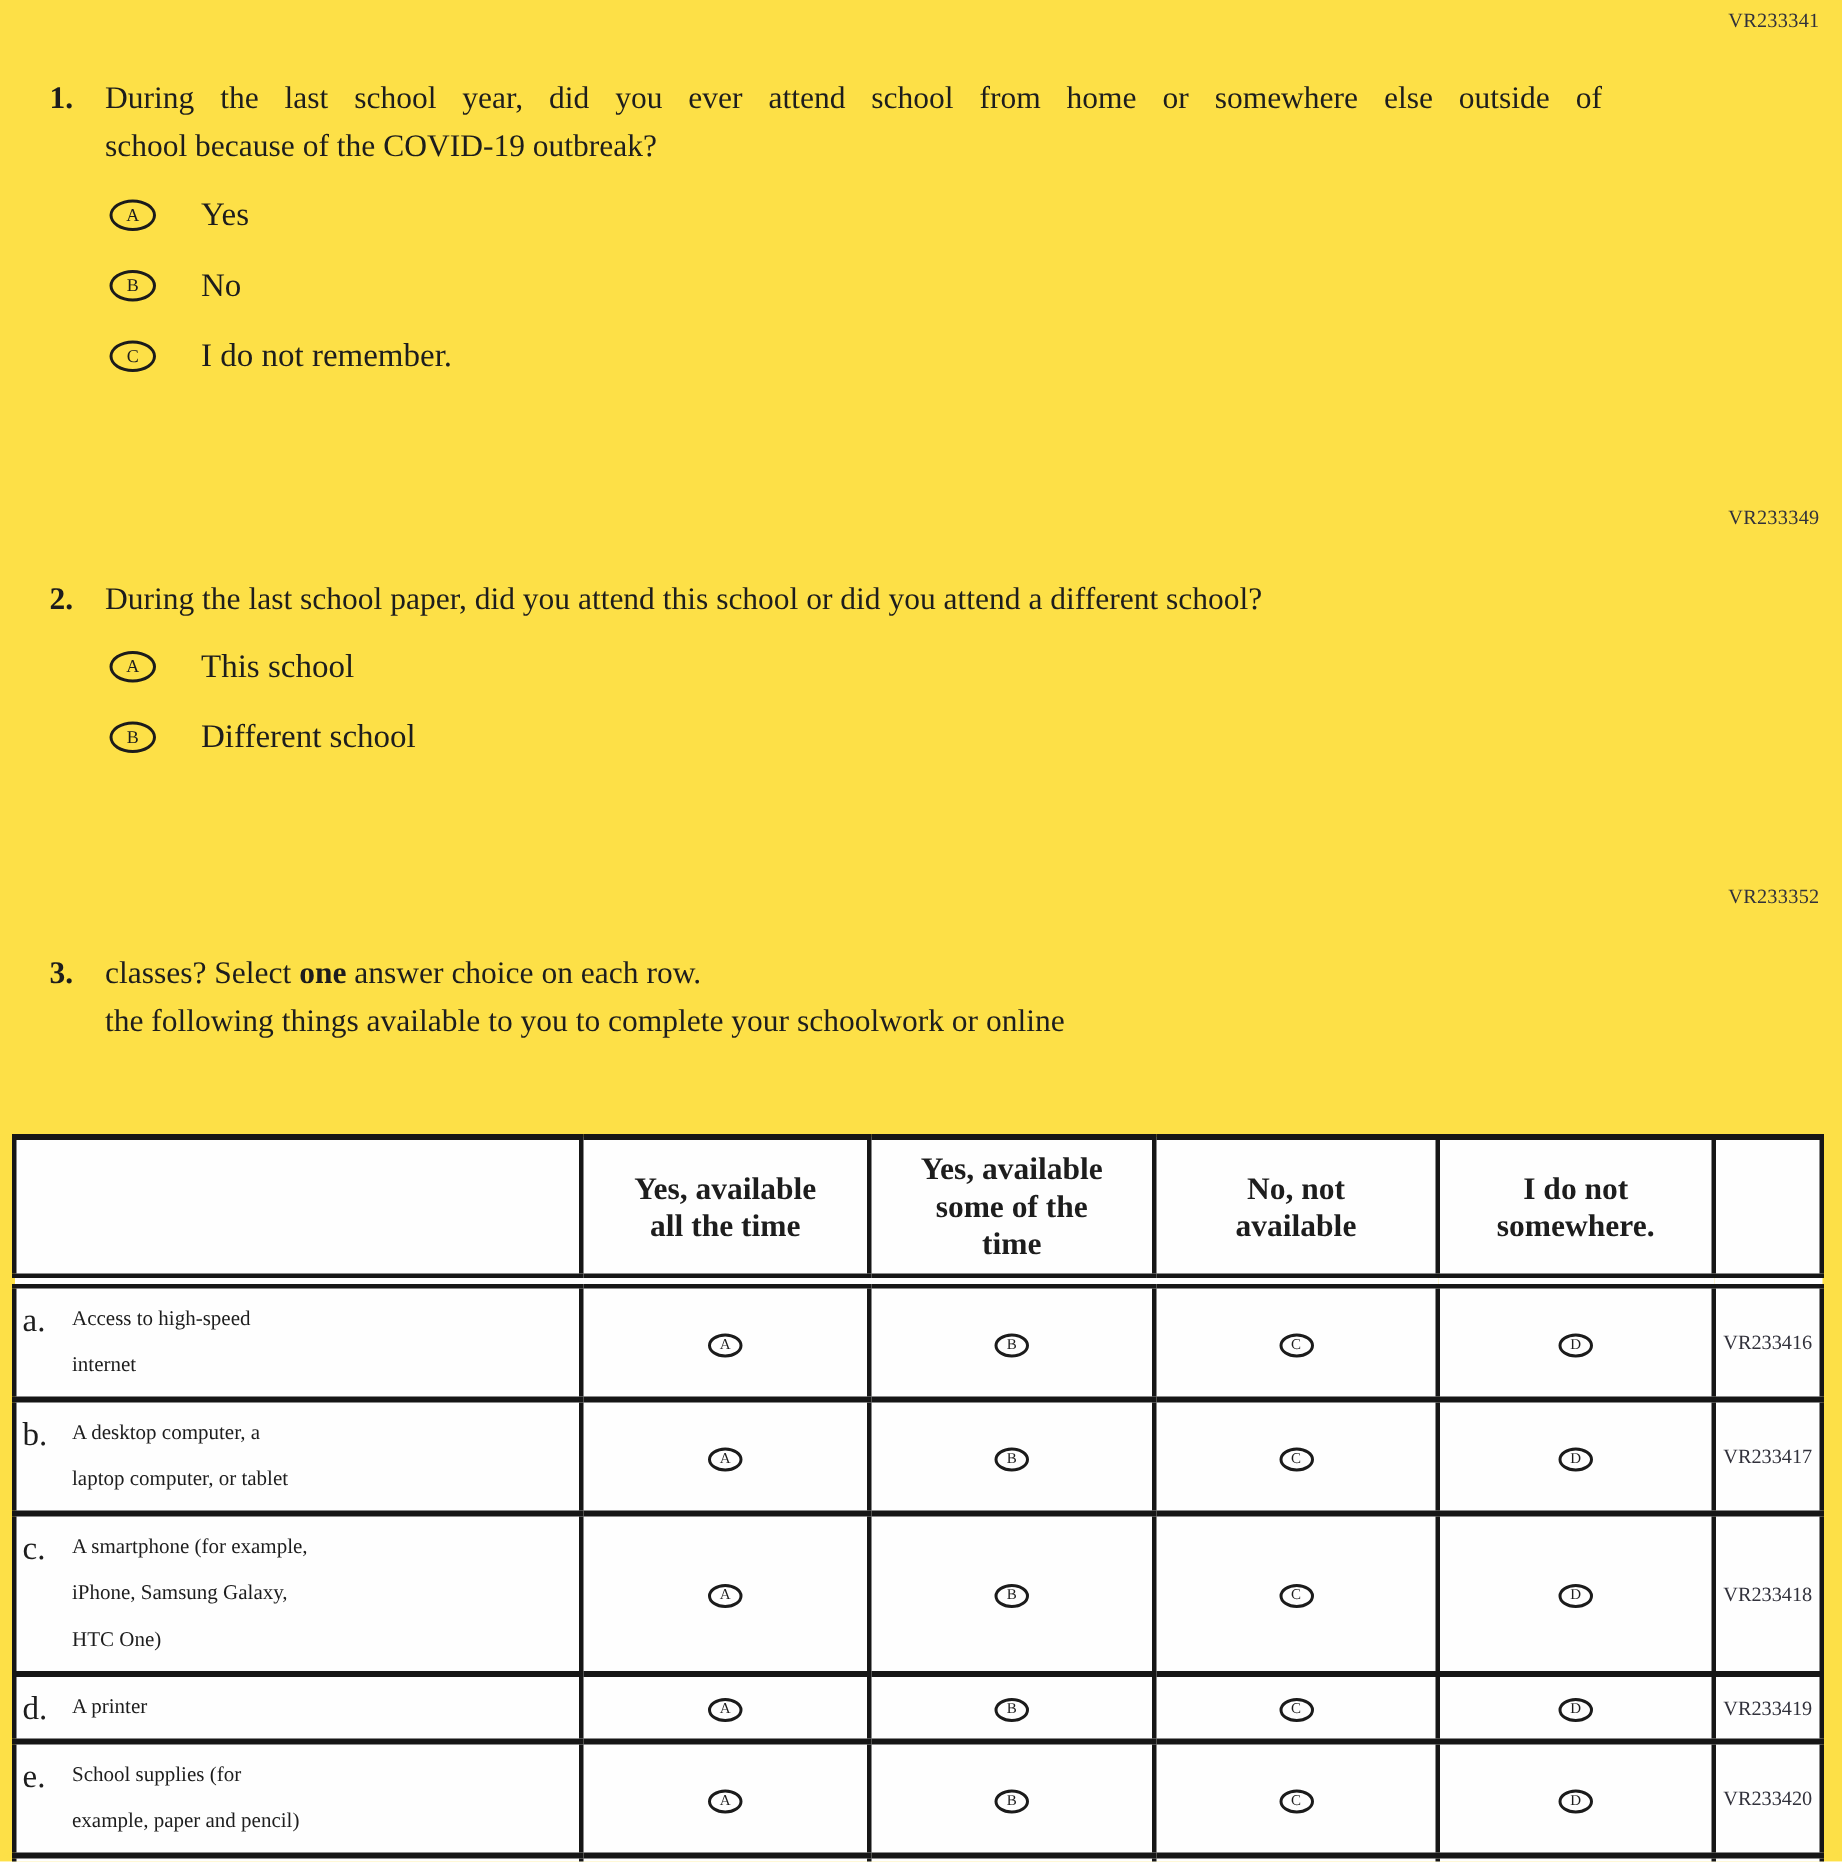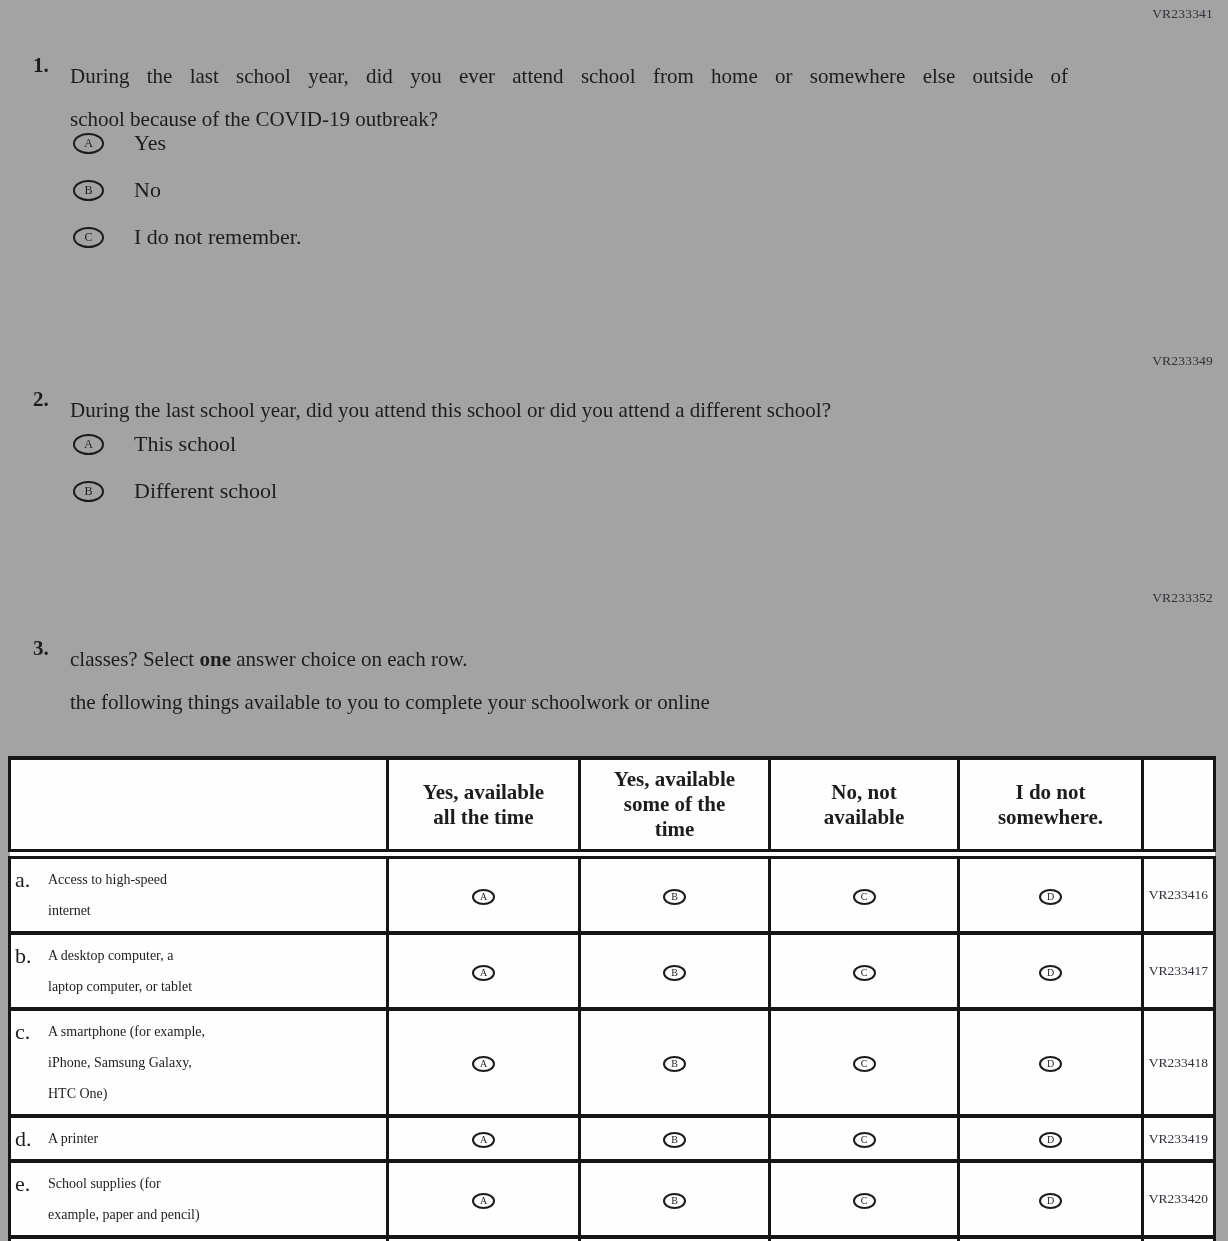--- a/index.html
+++ b/index.html
@@ -5,21 +5,21 @@
   * { margin: 0; padding: 0; box-sizing: border-box; }
   html, body { background: #ffffff; }
   body {
     font-family: "Liberation Serif", "DejaVu Serif", serif;
     color: #1d1d1d;
     width: 1228px;
     height: 1241px;
     position: relative;
     overflow: hidden;
   }
-  .page { position: absolute; inset: 0; background: #a3a3a3; }
+  .page { position: absolute; inset: 0; background: #fde047; }
 
   
   .form-code {
     position: absolute;
     right: 15px;
     font-size: 13.5px;
     color: #31313b;
     letter-spacing: 0.2px;
   }
 
@@ -32,21 +32,21 @@
     font-size: 21px;
     line-height: 31.5px;
   }
   .q-text {
     position: absolute;
     left: 70px; top: 0;
     width: 998px;
     font-size: 21px;
     line-height: 31.5px;
   }
-  .q-line { white-space: nowrap; margin-top: 11px; }
+  .q-line { white-space: nowrap; }
   .q-line.justify {
     white-space: normal;
     text-align: justify;
     text-align-last: justify;
   }
   .bold { font-weight: bold; }
 
   
   .option-row {
     position: absolute;
@@ -148,26 +148,26 @@
   </div>
   <div class="option-row" style="top:175px">
     <span class="bubble">B</span>
     <span class="option-label">No</span>
   </div>
   <div class="option-row" style="top:222px">
     <span class="bubble">C</span>
     <span class="option-label">I do not remember.</span>
   </div>
 
-  <span class="form-code" style="top:353px">VR233349</span>
+  <span class="form-code" style="top:337px">VR233349</span>
 
   <div class="question" style="top:384px; height:35px">
     <span class="q-num">2.</span>
     <div class="q-text">
-      <div class="q-line">During the last school year, did you attend this school or did you attend a different school?</div>
+      <div class="q-line">During the last school paper, did you attend this school or did you attend a different school?</div>
     </div>
   </div>
 
   <div class="option-row" style="top:429px">
     <span class="bubble">A</span>
     <span class="option-label">This school</span>
   </div>
   <div class="option-row" style="top:476px">
     <span class="bubble">B</span>
     <span class="option-label">Different school</span>

